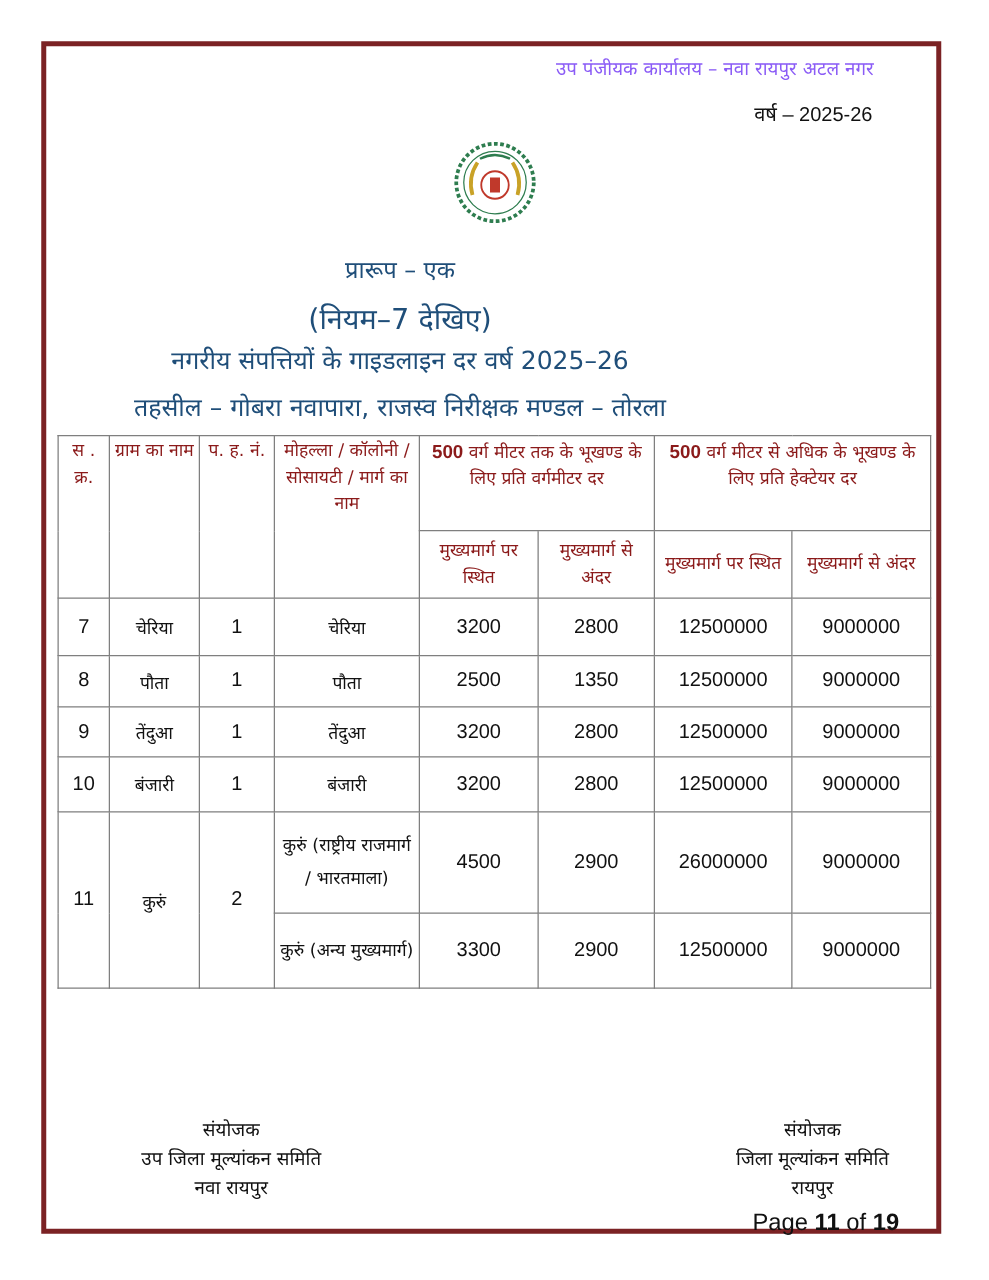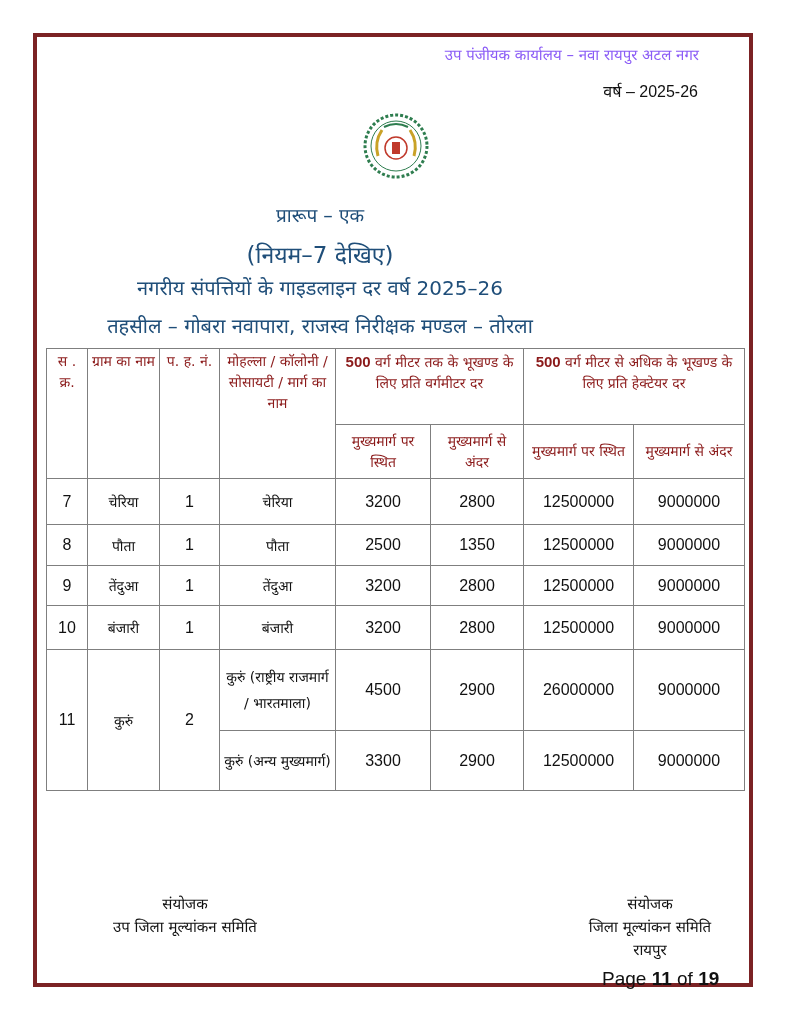--- a/index.html
+++ b/index.html
@@ -140,20 +140,21 @@
       <td>2900</td>
       <td>12500000</td>
       <td>9000000</td>
     </tr>
   </tbody>
 </table>
 
 <div class="sig sig-left">
   <div>संयोजक</div>
   <div>उप जिला मूल्यांकन समिति</div>
+  <div>नवा रायपुर</div>
 </div>
 
 <div class="sig sig-right">
   <div>संयोजक</div>
   <div>जिला मूल्यांकन समिति</div>
   <div>रायपुर</div>
 </div>
 
 <div class="page-no"><span>Page </span><b>11</b><span> of </span><b>19</b></div>
 

